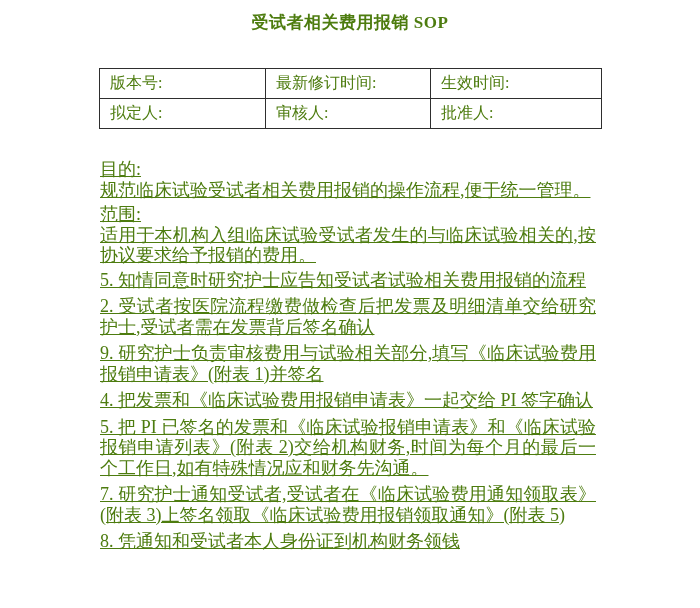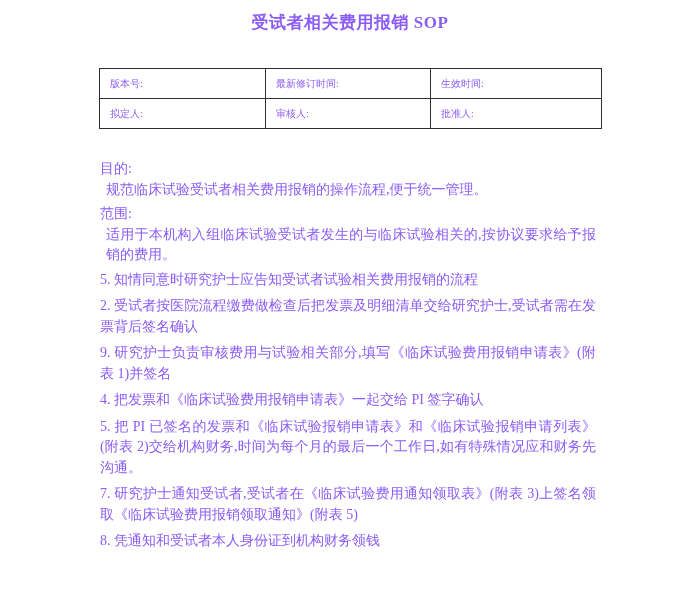--- a/index.html
+++ b/index.html
@@ -3,21 +3,21 @@
 <meta charset="utf-8">
 <style>
   html, body { margin: 0; padding: 0; background: #ffffff; }
   .page {
     position: relative;
     width: 700px;
     height: 608px;
     background: #ffffff;
     overflow: hidden;
     font-family: "Liberation Serif", "DejaVu Serif", serif;
-    color: #8b5cf6;
+    color: #4d7c0f;
   }
   .doc-title {
     position: absolute;
     top: 11px;
     left: 0;
     width: 100%;
     margin: 0;
     text-align: center;
     font-size: 17px;
     font-weight: 700;
@@ -27,37 +27,38 @@
     position: absolute;
     left: 99px;
     top: 68px;
     width: 502px;
     border-collapse: collapse;
     table-layout: fixed;
   }
   .info-table td {
     border: 1px solid #2e2e2e;
     height: 27px;
-    font-size: 10px;
+    font-size: 16px;
     padding: 1px 4px 1px 10px;
     vertical-align: middle;
     white-space: nowrap;
     overflow: hidden;
   }
   .content {
     position: absolute;
     left: 100px;
     top: 159px;
     width: 496px;
-    font-size: 14px;
+    font-size: 18px;
     line-height: 20.5px;
     text-align: justify;
+    text-decoration: underline;
   }
   .content p { margin: 0; }
-  .content p.sec-body { margin-bottom: 4px; margin-left: 6px; }
+  .content p.sec-body { margin-bottom: 4px; }
   .content p.item { margin-bottom: 6px; }
   .content p.item:last-child { margin-bottom: 16px; }
 </style>
 </head>
 <body>
 
 <div class="page">
 
   <h1 class="doc-title">受试者相关费用报销 SOP</h1>
 

